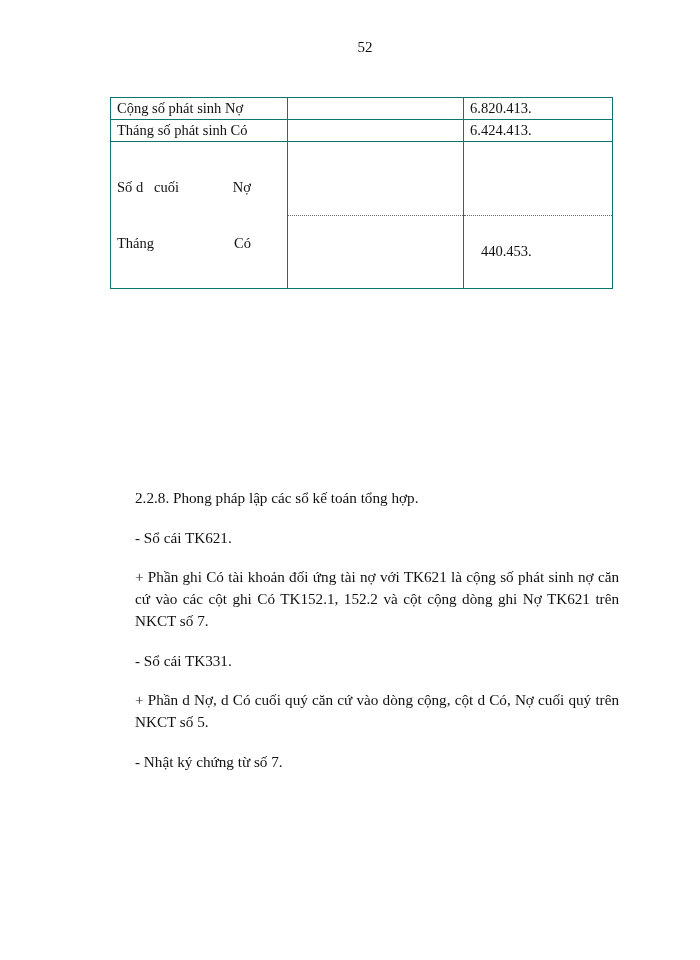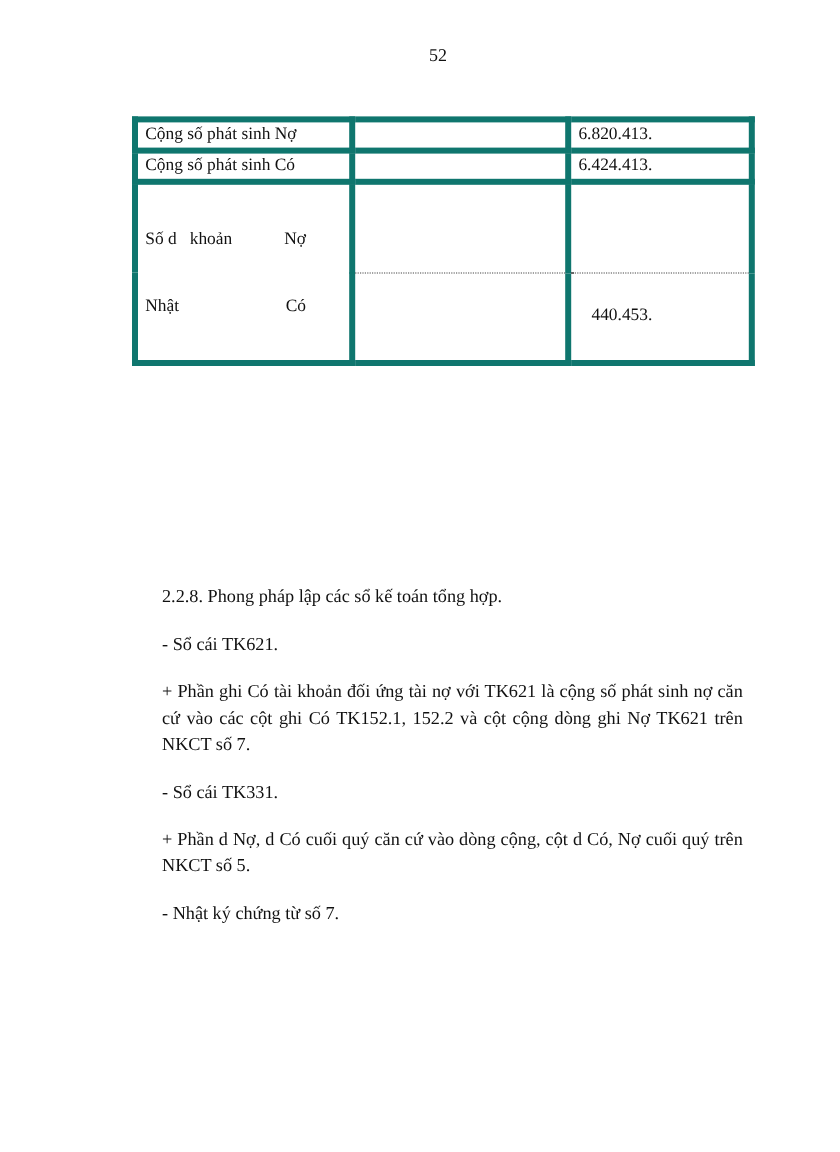--- a/index.html
+++ b/index.html
@@ -2,21 +2,21 @@
 <html><head>
 <meta charset="utf-8">
 <style>
   html, body { margin: 0; padding: 0; background: #ffffff; }
   body { width: 700px; height: 960px; position: relative; overflow: hidden;
          font-family: "Liberation Serif", "DejaVu Serif", serif; color: #111; }
   .page-number { position: absolute; top: 39px; left: 0; width: 730px; text-align: center;
                  font-size: 15px; }
   table.ledger { position: absolute; left: 110px; top: 97px; border-collapse: collapse;
                  font-size: 14.5px; }
-  table.ledger td { border: 5px solid #0f766e; padding: 0 6px; height: 21px; vertical-align: middle;
+  table.ledger td { border: 1px solid #0f766e; padding: 0 6px; height: 21px; vertical-align: middle;
                     white-space: pre; }
   table.ledger td.c1 { width: 164px; }
   table.ledger td.c2 { width: 163px; }
   table.ledger td.c3 { width: 136px; margin-left: 24px; }
   td.split-label { padding: 0 6px; vertical-align: top; }
   .split-line { display: flex; justify-content: space-between; height: 22px; line-height: 22px; }
   .split-line span.r { padding-right: 30px; }
   td.nb { border-bottom: 1px dotted #666 !important; }
   td.nt { border-top: 1px dotted #666 !important; }
   .body-text { position: absolute; left: 117px; top: 469px; width: 520px;
@@ -29,32 +29,32 @@
 <div class="page-number">52</div>
 
 <table class="ledger">
   <tbody>
       <tr>
     <td class="c1">Cộng số phát sinh Nợ</td>
     <td class="c2"></td>
     <td class="c3">6.820.413.</td>
   </tr>
   <tr>
-    <td class="c1">Cộng số phát sinh Có</td>
+    <td class="c1">Tháng số phát sinh Có</td>
     <td class="c2"></td>
     <td class="c3">6.424.413.</td>
   </tr>
   <tr>
     <td class="c1 split-label" rowspan="2">
       <div class="split-line">
-        <span>Số d   khoản</span>
+        <span>Số d   cuối</span>
         <span class="r">Nợ</span>
       </div>
       <div class="split-line">
-        <span>Nhật</span>
+        <span>Tháng</span>
         <span class="r">Có</span>
       </div>
     </td>
     <td class="c2 nb"></td>
     <td class="c3 nb"></td>
   </tr>
   <tr>
     <td class="c2 nt"></td>
     <td class="c3 nt">   440.453.</td>
   </tr>

